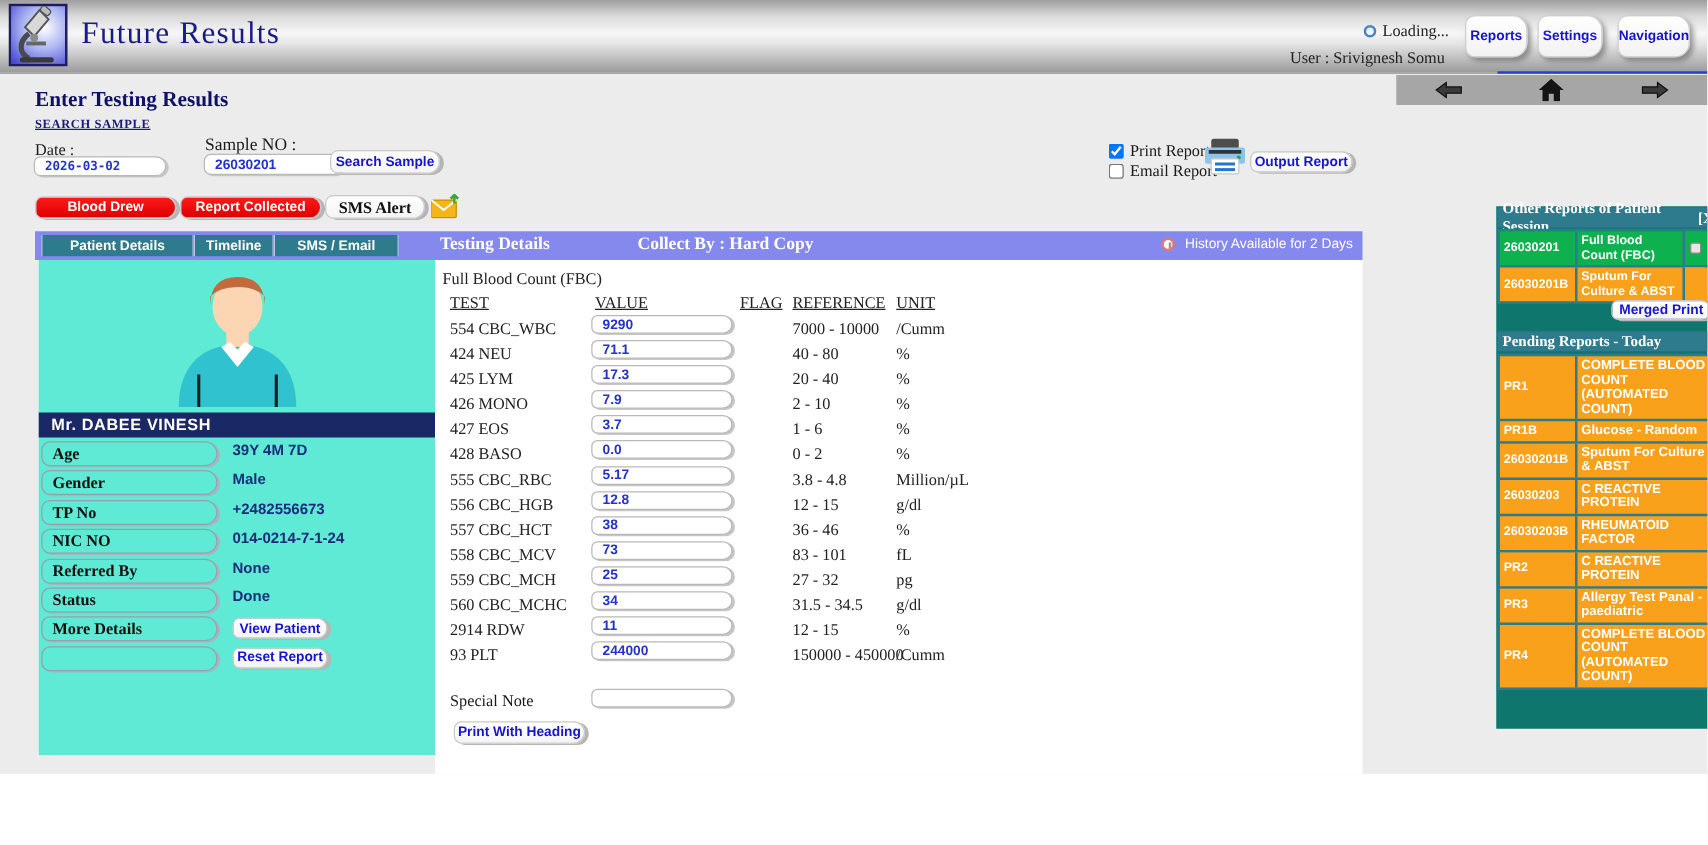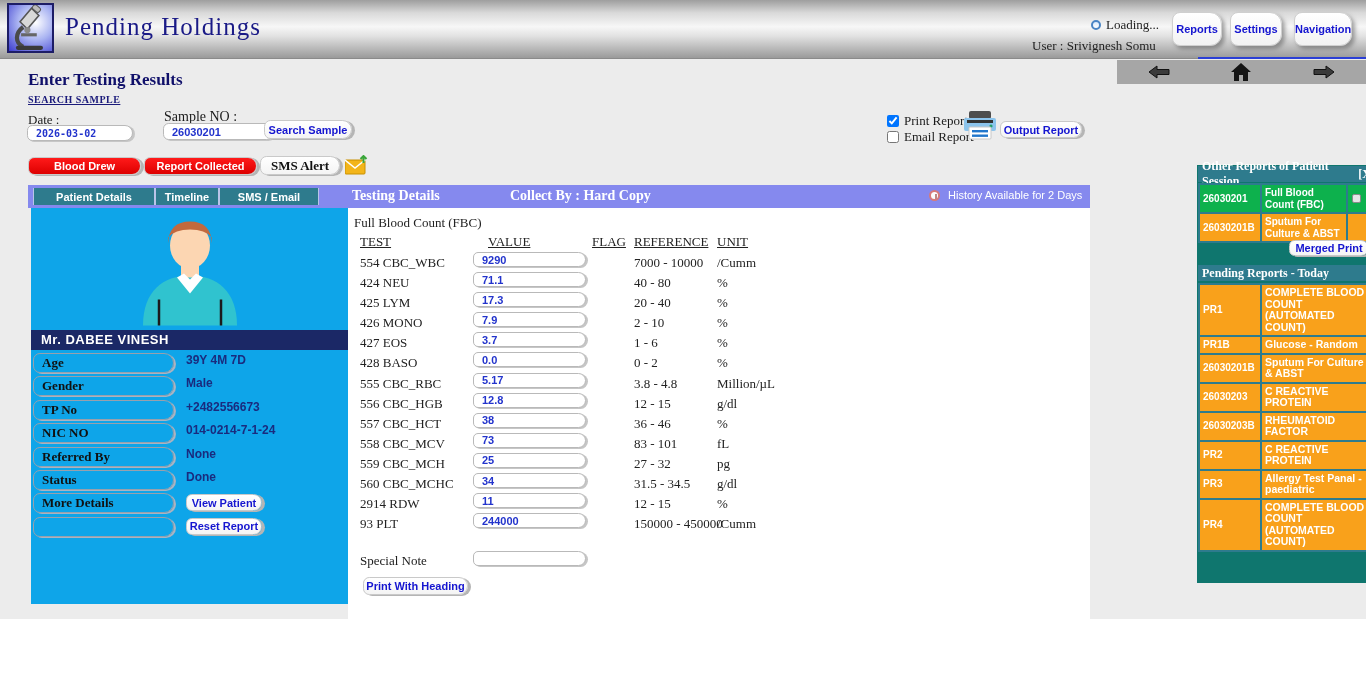--- a/index.html
+++ b/index.html
@@ -73,38 +73,38 @@
   .tab:nth-child(1){ width:122px; } .tab:nth-child(2){ width:64px; } .tab:nth-child(3){ width:100px; }
   .td-title { position:absolute; left:324px; top:3px; color:#fff; font-size:14px; font-weight:bold; }
   .td-collect { position:absolute; left:482px; top:3px; color:#fff; font-size:14px; font-weight:bold; }
   .history { position:absolute; left:901px; top:4px; display:flex; align-items:center; gap:8px; }
   .hist-icon { width:11px; height:11px; border:2px solid #d87a7a; border-radius:50%; background:#fdfdfd;
     position:relative; }
   .hist-icon:after { content:""; position:absolute; left:4px; top:2px; width:2px; height:5px; background:#b88; }
   .history span.txt { color:#fff; font:11px "Liberation Sans",sans-serif; }
 
   
-  .patient-panel { position:absolute; left:31px; top:208px; width:317px; height:396px; background:#0ea5e9; }
+  .patient-panel { position:absolute; left:31px; top:208px; width:317px; height:396px; background:#5eead4; }
   .avatar { position:absolute; left:104px; top:4px; }
   .pname { position:absolute; left:0; top:122px; width:317px; height:20px; background:#1b2866; color:#fff;
     font:bold 13px "Liberation Sans",sans-serif; line-height:20px; padding-left:10px; letter-spacing:.5px; }
   .prows { position:absolute; left:2px; top:145px; width:313px; }
   .prow { position:relative; height:20px; margin-bottom:3.4px; }
   .plabel { position:absolute; left:0; top:0; width:141px; height:20px; border:1px solid #98a0ac;
     border-radius:9px 13px 13px 9px; box-shadow:2px 1px 0 #aab3c2; font-size:13px; font-weight:bold;
     color:#111; line-height:18px; padding-left:8px; }
   .pvalue { position:absolute; left:153px; top:0; line-height:20px; color:#1a2b7e;
     font:bold 12px "Liberation Sans",sans-serif; }
   .prow .btn.small { left:153px; top:1px; width:76px; height:17px; }
 
   
   .testing-panel { position:absolute; left:348px; top:208px; width:742px; height:411px; background:#fff; }
   .group-title { position:absolute; left:6px; top:7px; font-size:13px; color:#222; }
   .thead span { position:absolute; top:26px; font-size:13px; color:#222; text-decoration:underline; }
-  .h-test{ left:12px; } .h-value{ left:128px;margin-left:12px; } .h-flag{ left:244px; } .h-ref{ left:286px; } .h-unit{ left:369px; }
+  .h-test{ left:12px; } .h-value{ left:128px; } .h-flag{ left:244px; } .h-ref{ left:286px; } .h-unit{ left:369px; }
   .trows { position:absolute; left:12px; top:44px; width:700px; }
   .trow { position:relative; height:20.1px; }
   .t-name { position:absolute; left:0; top:3px; font-size:13px; color:#222; }
   .t-val { left:113px; top:0; width:113px; height:15px; }
   .t-ref { position:absolute; left:274px; top:3px; font-size:13px; color:#222; }
   .t-unit { position:absolute; left:357px; top:3px; font-size:13px; color:#222; }
   .note-lbl { left:12px; top:345px; }
   .note-inp { left:125px; top:343px; width:113px; height:15px; }
   .print-heading-btn { left:15px; top:369px; width:105px; height:18px; }
 
@@ -142,21 +142,21 @@
     <div class="logo">
       <svg width="43" height="46" viewBox="0 0 40 44">
         <path d="M21 3 L28 10 L17 23 L10 16 Z" fill="#d8d8d8" stroke="#555" stroke-width="1.5"></path>
         <rect x="22" y="1" width="8" height="5" rx="2" fill="#bbb" stroke="#555" transform="rotate(40 26 3)"></rect>
         <path d="M13 21 C5 27 5 36 13 40" stroke="#4a4a4a" stroke-width="4" fill="none"></path>
         <rect x="11" y="27" width="15" height="3" fill="#666"></rect>
         <circle cx="17" cy="24" r="3" fill="#8a8a8a"></circle>
         <rect x="6" y="39" width="26" height="4" rx="2" fill="#3a3a3a"></rect>
       </svg>
     </div>
-    <div class="brand">Pending Holdings</div>
+    <div class="brand">Future Results</div>
     <div class="loading-wrap">
       <span class="loading-icon"></span>
       <span class="loading-text">Loading...</span>
     </div>
     <div class="user-label">User : Srivignesh Somu</div>
     <button class="hbtn logout">Reports</button>
     <button class="hbtn settings">Settings</button>
     <button class="hbtn navigation">Navigation</button>
   </div>
   <div class="blue-line"></div>

